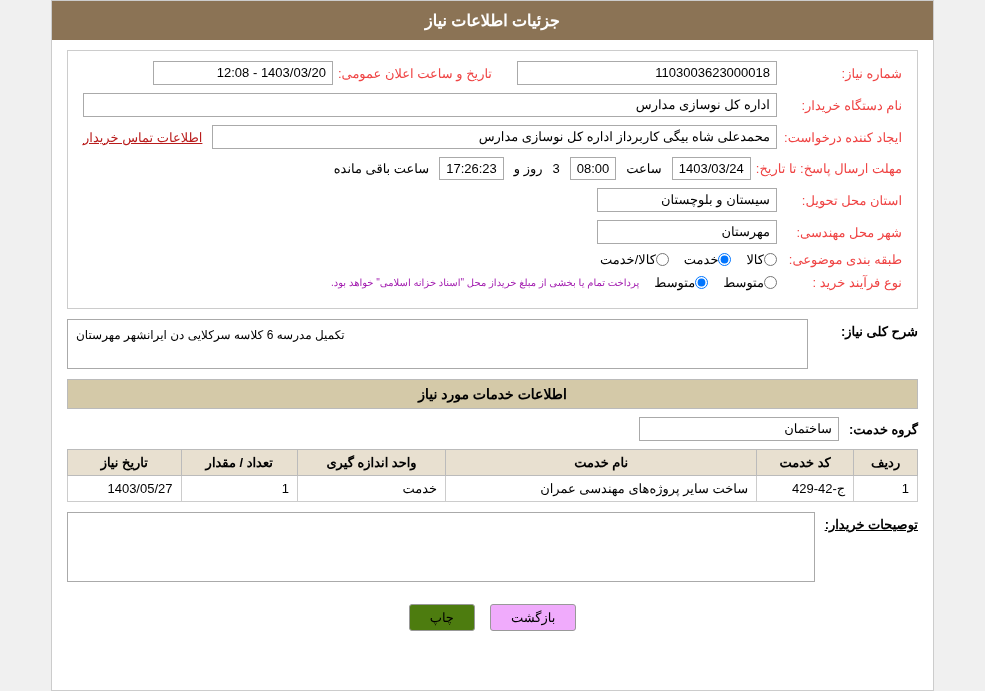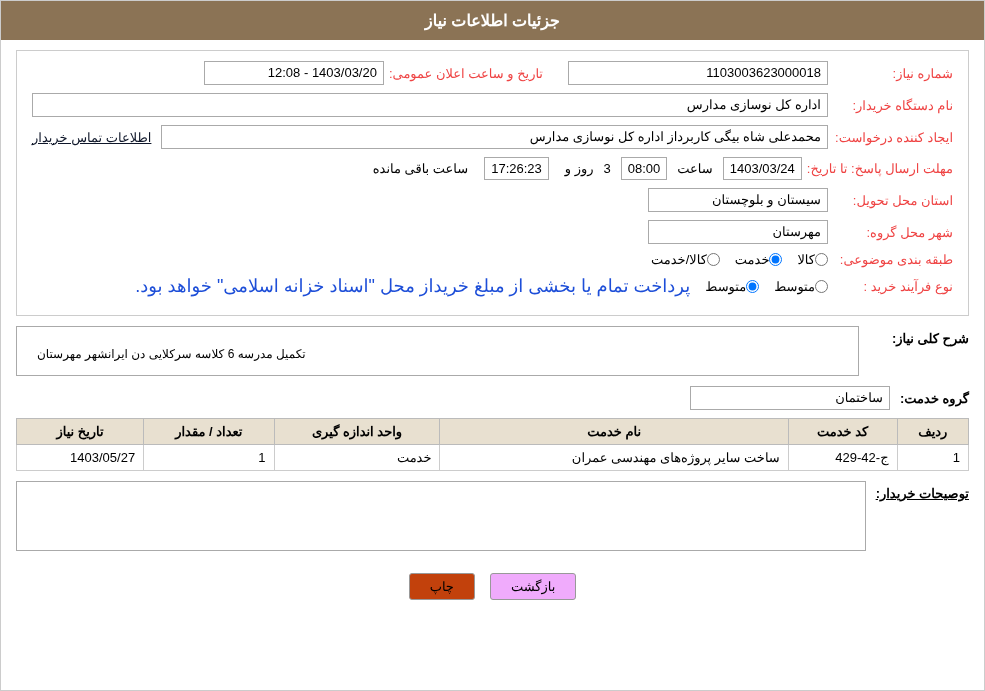--- a/index.html
+++ b/index.html
@@ -3,21 +3,21 @@
   <meta charset="utf-8">
   <style>
     * { box-sizing: border-box; margin: 0; padding: 0; }
     body {
       font-family: Tahoma, Arial, sans-serif;
       font-size: 13px;
       background: #f0f0f0;
       direction: rtl;
     }
     .page-wrapper {
-      width: 985px;
+      width: 883px;
       min-height: 691px;
       background: #fff;
       margin: 0 auto;
       border: 1px solid #ccc;
     }
     .page-header {
       background: #8B7355;
       color: #fff;
       text-align: center;
       padding: 10px 0;
@@ -50,21 +50,21 @@
       background: #fff;
       border: 1px solid #aaa;
       padding: 3px 6px;
       font-size: 13px;
       min-height: 24px;
     }
     .input-wide { width: 260px; }
     .input-medium { width: 180px; }
     .input-full { flex: 1; }
     .link-blue {
-      color: #0f172a;
+      color: #b91c1c;
       text-decoration: underline;
       cursor: pointer;
     }
     .date-box {
       border: 1px solid #aaa;
       padding: 3px 6px;
       background: #fff;
       font-size: 13px;
     }
     .radio-group {
@@ -136,21 +136,21 @@
     }
     .btn {
       padding: 5px 20px;
       border: 1px solid #999;
       cursor: pointer;
       font-family: Tahoma, Arial, sans-serif;
       font-size: 13px;
       border-radius: 3px;
     }
     .btn-print {
-      background: #c2410c;
+      background: #4d7c0f;
     }
     .btn-back {
       background: #f0abfc;
     }
     .sharh-section {
       margin-bottom: 10px;
     }
     .sharh-row {
       display: flex;
       align-items: flex-start;
@@ -160,21 +160,21 @@
       font-weight: bold;
       font-size: 13px;
       white-space: nowrap;
       padding-top: 5px;
       min-width: 100px;
     }
     .sharh-box {
       flex: 1;
       height: 50px;
       border: 1px solid #aaa;
-      padding: 20px;
+      padding: 8px;
       font-family: Tahoma, Arial, sans-serif;
       font-size: 12px;
       display: flex;
       align-items: flex-start;
       justify-content: flex-end;
       background: #fff;
       direction: rtl;
     }
     .group-row {
       display: flex;
@@ -218,31 +218,31 @@
         <span class="link-blue" style="white-space:nowrap; margin-right:5px;">اطلاعات تماس خریدار</span>
       </div>
 
       <div class="form-row">
         <span class="form-label">مهلت ارسال پاسخ: تا تاریخ:</span>
         <span class="date-box">1403/03/24</span>
         <span style="margin: 0 5px;">ساعت</span>
         <span class="date-box">08:00</span>
         <span style="margin: 0 5px;">3</span>
         <span>روز و</span>
-        <span class="date-box" style="margin: 0 11px; text-align: right;">17:26:23</span>
+        <span class="date-box" style="margin: 0 5px; text-align: right;">17:26:23</span>
         <span>ساعت باقی مانده</span>
       </div>
 
       <div class="form-row">
         <span class="form-label">استان محل تحویل:</span>
         <span class="form-value input-medium">سیستان و بلوچستان</span>
       </div>
 
       <div class="form-row">
-        <span class="form-label">شهر محل گروه:</span>
+        <span class="form-label">شهر محل مهندسی:</span>
         <span class="form-value input-medium">مهرستان</span>
       </div>
 
       <div class="form-row">
         <span class="form-label">طبقه بندی موضوعی:</span>
         <div class="radio-group">
           <div class="radio-item">
             <input type="radio" name="tabaqe" style="">
             <span>کالا</span>
           </div>
@@ -262,34 +262,35 @@
         <div class="radio-group" style="margin-left: 10px;">
           <div class="radio-item">
             <input type="radio" name="noe" style="">
             <span>متوسط</span>
           </div>
           <div class="radio-item">
             <input type="radio" name="noe" checked="" style="">
             <span>متوسط</span>
           </div>
         </div>
-        <span style="font-size:18px; color:#1d4ed8;">پرداخت تمام یا بخشی از مبلغ خریداز محل "اسناد خزانه اسلامی" خواهد بود.</span>
+        <span style="font-size:10px; color:#a21caf;">پرداخت تمام یا بخشی از مبلغ خریداز محل "اسناد خزانه اسلامی" خواهد بود.</span>
       </div>
 
     </div>
 
     <div class="sharh-section">
       <div class="sharh-row">
         <span class="sharh-label">شرح کلی نیاز:</span>
         <div class="sharh-box">
           <span>تکمیل مدرسه 6 کلاسه سرکلایی دن ایرانشهر مهرستان</span>
         </div>
       </div>
     </div>
 
+    <div class="section-title">اطلاعات خدمات مورد نیاز</div>
 
     <div class="group-row">
       <span class="bold-label">گروه خدمت:</span>
       <span class="form-value" style="min-width:200px;">ساختمان</span>
     </div>
 
     <div class="table-section">
       <table>
         <thead>
           <tr>

